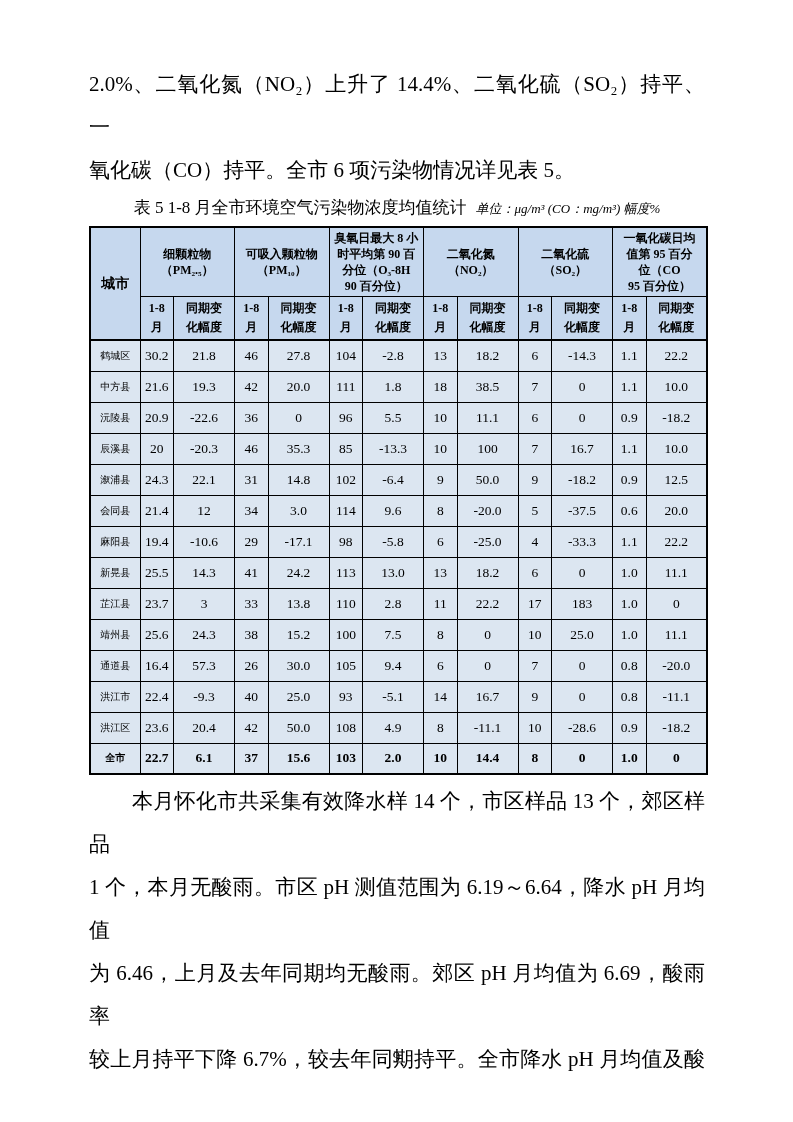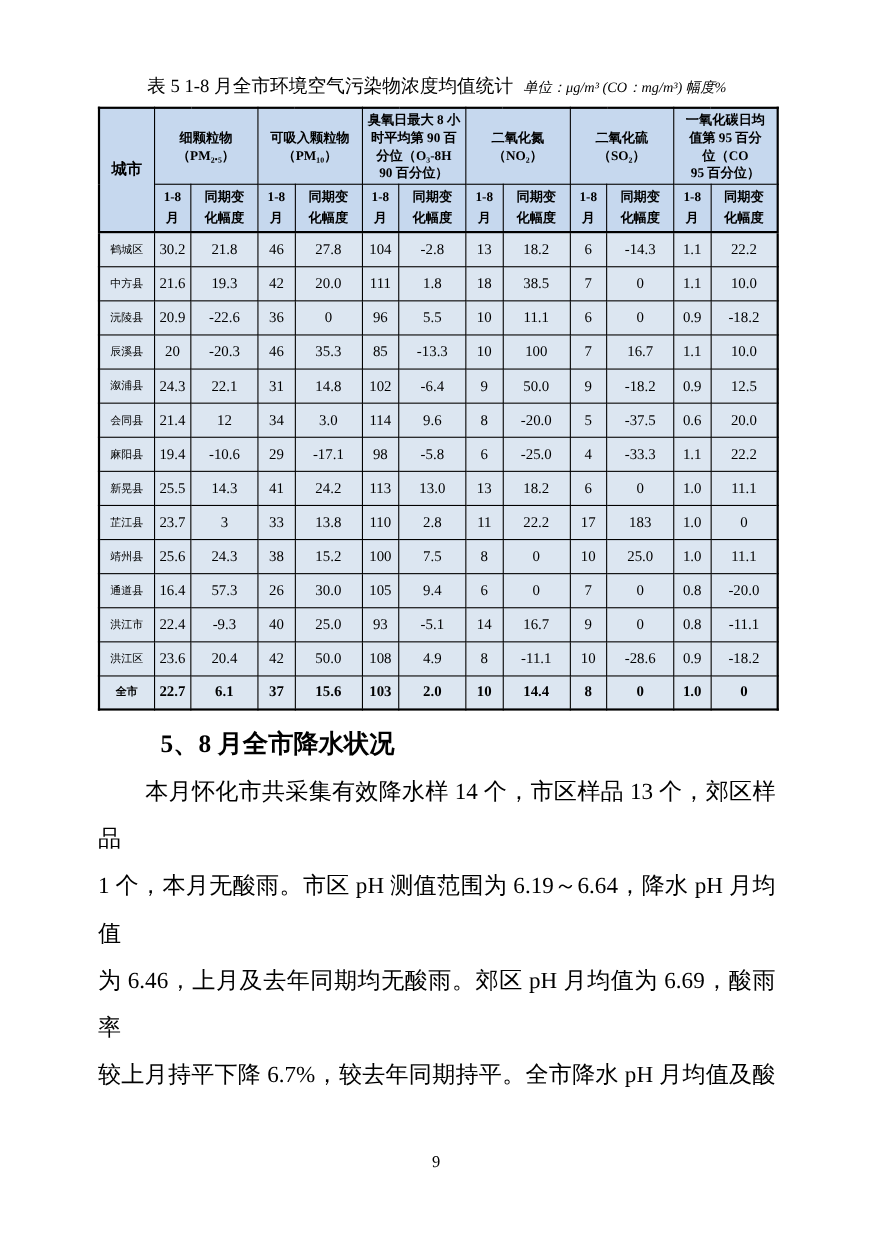--- a/index.html
+++ b/index.html
@@ -78,20 +78,24 @@
     text-align: center;
     font-size: 15px;
   }
 </style>
 </head>
 <body>
 
 <div class="page">
   <div class="content">
 
+    <div class="para">
+        <div class="tline">2.0%、二氧化氮（NO₂）上升了 14.4%、二氧化硫（SO₂）持平、一</div>
+        <div class="tline last">氧化碳（CO）持平。全市 6 项污染物情况详见表 5。</div>
+      </div>
 
     <div class="caption">
       <span class="cap-title">表 5  1-8 月全市环境空气污染物浓度均值统计</span><span class="cap-unit">单位：μg/m³ (CO：mg/m³)  幅度%</span>
     </div>
 
     <table>
       <colgroup>
         <col class="c-city">
         <col class="c-m">
           <col class="c-ch">
@@ -360,21 +364,20 @@
             <td>10</td>
             <td>14.4</td>
             <td>8</td>
             <td>0</td>
             <td>1.0</td>
             <td>0</td>
           </tr>
         </tbody>
     </table>
 
-    <div class="heading">5、8 月全市降水状况</div>
 
     <div class="para para-indent section-para">
         <div class="tline">本月怀化市共采集有效降水样 14 个，市区样品 13 个，郊区样品</div>
         <div class="tline">1 个，本月无酸雨。市区 pH 测值范围为 6.19～6.64，降水 pH 月均值</div>
         <div class="tline">为 6.46，上月及去年同期均无酸雨。郊区 pH 月均值为 6.69，酸雨率</div>
         <div class="tline">较上月持平下降 6.7%，较去年同期持平。全市降水 pH 月均值及酸</div>
       </div>
 
   </div>
 

